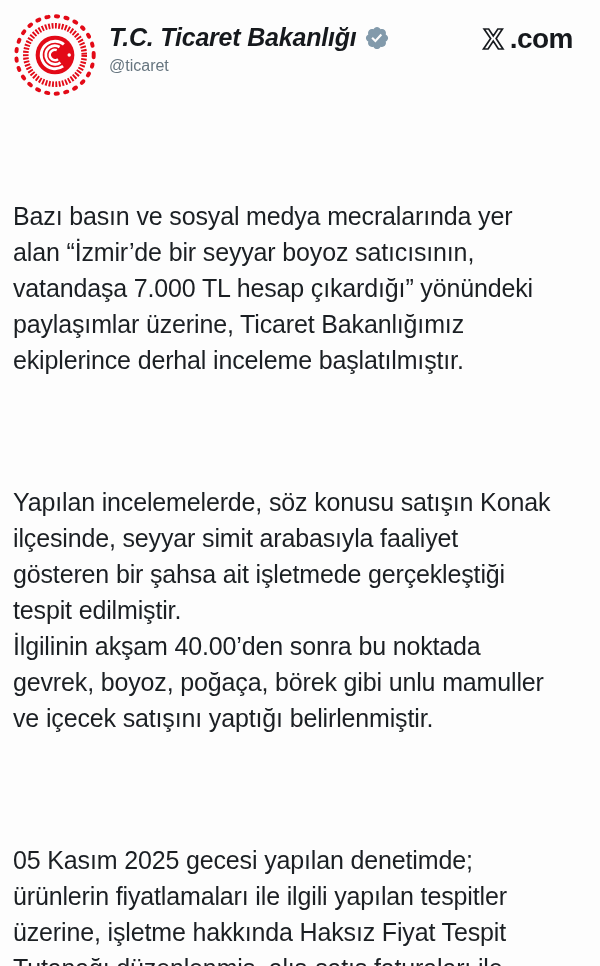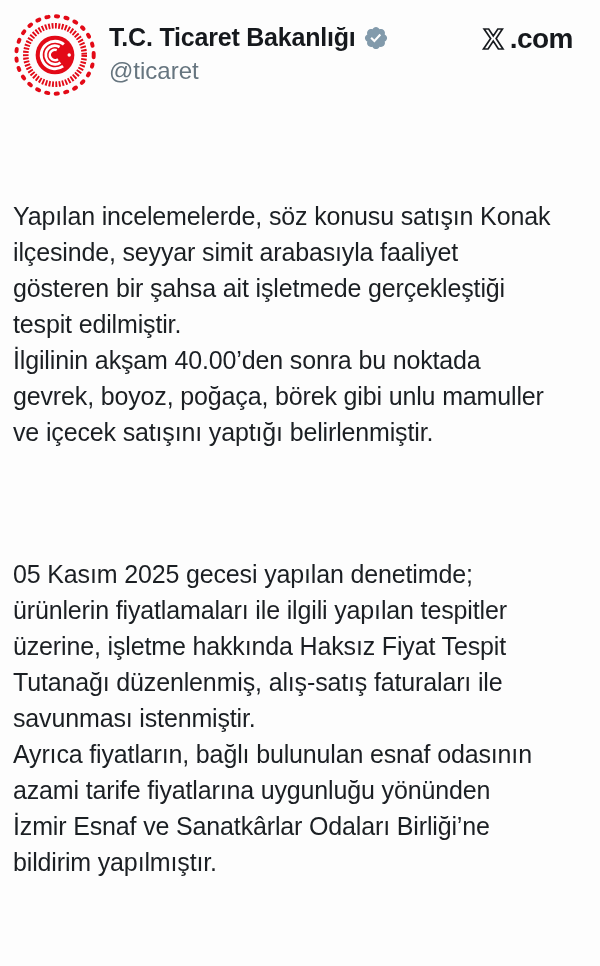--- a/index.html
+++ b/index.html
@@ -19,23 +19,24 @@
     display: flex;
     align-items: flex-start;
     padding: 12px 14px 0 12px;
   }
   .logo-wrap { width: 86px; height: 86px; flex: 0 0 auto; }
   .id-block { margin-left: 11px; padding-top: 11px; }
   .name-row {
     display: flex; align-items: center; gap: 7px;
     font-weight: bold; font-size: 25px; letter-spacing: -0.2px;
     color: #16191d;
+    font-style: italic;
   }
   .handle {
-    color: #66757f; font-size: 24px; margin-top: 5px; font-weight: 400;
+    color: #66757f; font-size: 16px; margin-top: 5px; font-weight: 400;
   }
   .watermark {
     position: absolute; right: 27px; top: 23px;
     display: flex; align-items: center;
     font-weight: bold; font-size: 28px; letter-spacing: -0.5px;
     color: #16191d;
   }
   .watermark svg { display: block; margin-right: 1px; }
   .body-text {
     margin-top: 28px;
@@ -87,20 +88,25 @@
     <div class="watermark">
       <svg width="32" height="32" viewBox="0 0 32 32">
         <text x="16" y="26" text-anchor="middle" font-size="30" font-weight="bold" font-family="Liberation Sans, DejaVu Sans, sans-serif" fill="#ffffff" stroke="#16191d" stroke-width="1.7">X</text>
       </svg>
       <span>.com</span>
     </div>
 
   </div>
 
   <div class="body-text">
+    <p>Bazı basın ve sosyal medya mecralarında yer
+alan “İzmir’de bir seyyar boyoz satıcısının,
+vatandaşa 7.000 TL hesap çıkardığı” yönündeki
+paylaşımlar üzerine, Ticaret Bakanlığımız
+ekiplerince derhal inceleme başlatılmıştır.</p>
     <p>Yapılan incelemelerde, söz konusu satışın Konak
 ilçesinde, seyyar simit arabasıyla faaliyet
 gösteren bir şahsa ait işletmede gerçekleştiği
 tespit edilmiştir.
 İlgilinin akşam 40.00’den sonra bu noktada
 gevrek, boyoz, poğaça, börek gibi unlu mamuller
 ve içecek satışını yaptığı belirlenmiştir.</p>
     <p>05 Kasım 2025 gecesi yapılan denetimde;
 ürünlerin fiyatlamaları ile ilgili yapılan tespitler
 üzerine, işletme hakkında Haksız Fiyat Tespit

